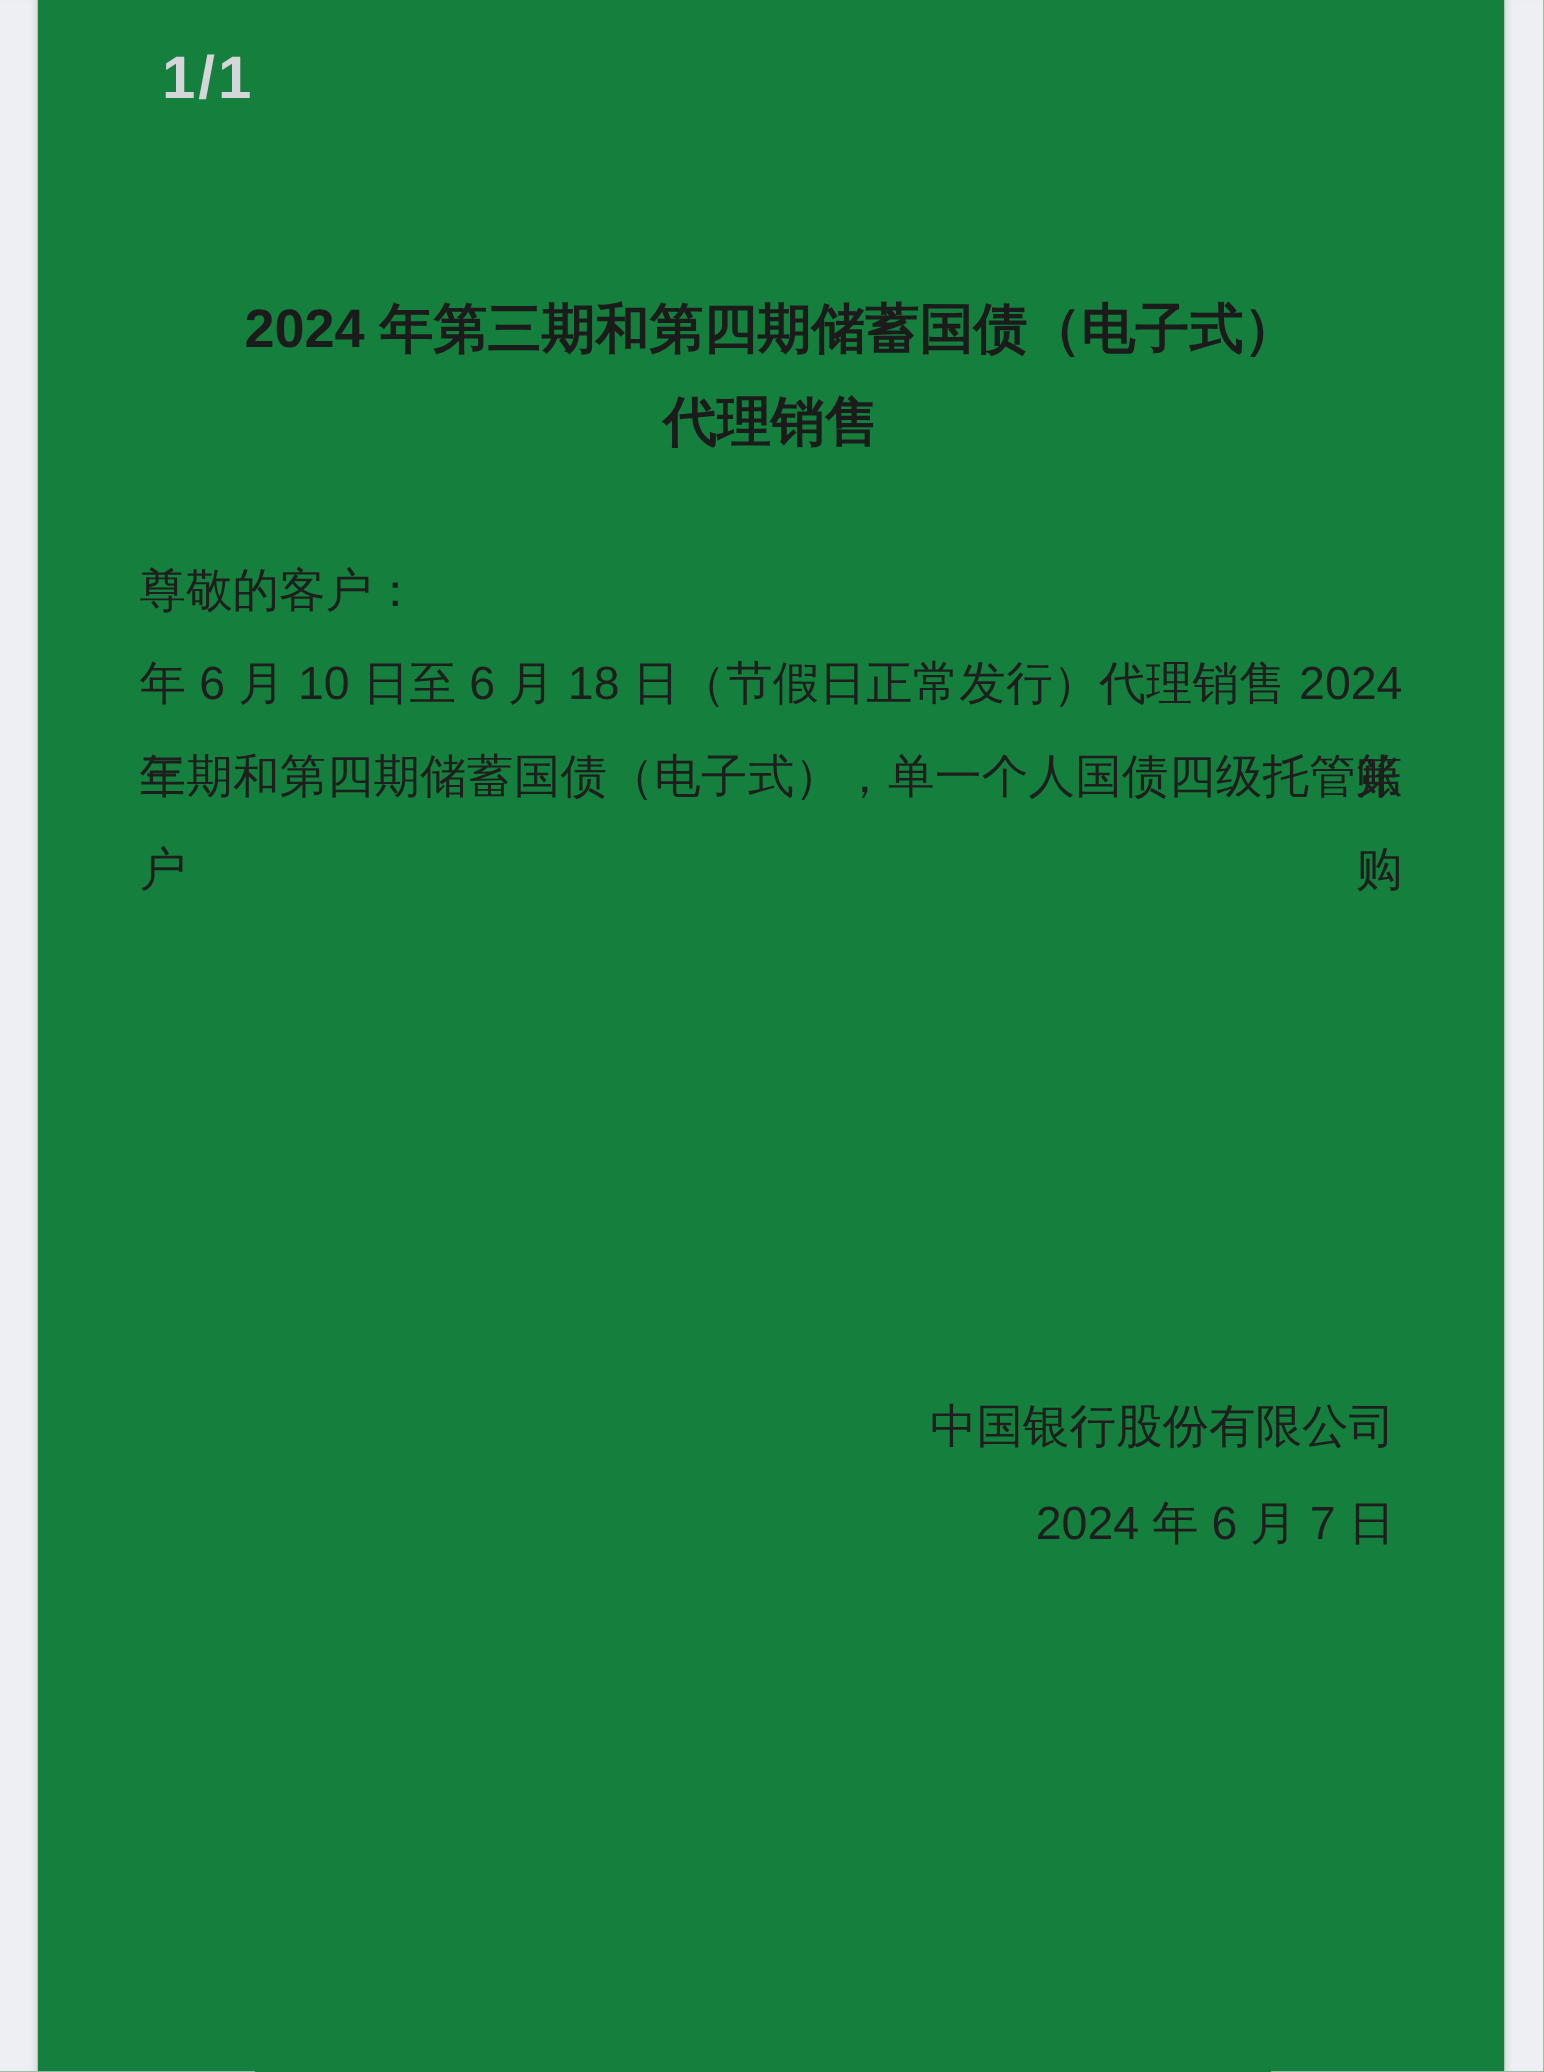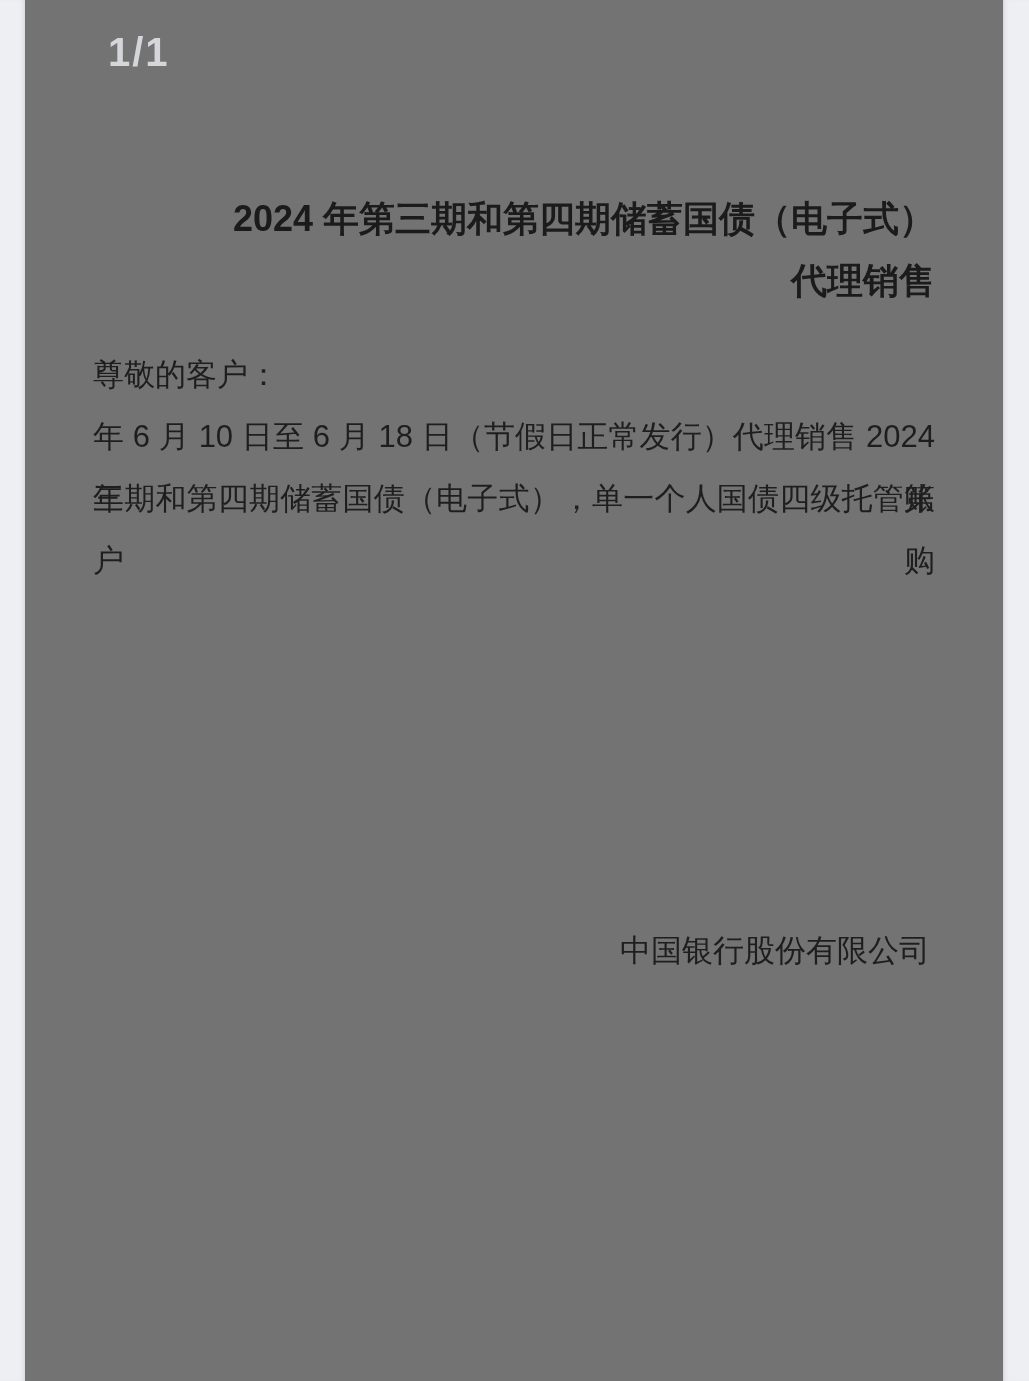--- a/index.html
+++ b/index.html
@@ -5,21 +5,21 @@
   html, body {
     margin: 0;
     padding: 0;
     background: #e9ebee;
     font-family: "Liberation Sans", "DejaVu Sans", sans-serif;
   }
   .canvas {
     position: relative;
     width: 1029px;
     height: 1381px;
-    background: #737373;
+    background: #15803d;
     overflow: hidden;
   }
   .gutter {
     position: absolute;
     top: 0;
     height: 100%;
     background: #edeff2;
   }
   .gutter.left {
     left: 0;
@@ -40,30 +40,30 @@
     font-size: 40px;
     font-weight: 700;
     color: #d4d6da;
     letter-spacing: 2px;
   }
   .doc-title {
     position: absolute;
     left: 93px;
     top: 188px;
     width: 842px;
-    text-align: right;
+    text-align: center;
     font-size: 36px;
     font-weight: 700;
     color: #1b1b1b;
     line-height: 62px;
   }
   .doc-body {
     position: absolute;
     left: 93px;
-    top: 344px;
+    top: 363px;
     width: 842px;
     font-size: 31px;
     color: #1e1e1e;
     font-weight: 500;
   }
   .doc-body .line {
     height: 62px;
     line-height: 62px;
     white-space: nowrap;
     text-align: left;
@@ -102,14 +102,15 @@
   </div>
 
   <div class="doc-body">
       <div class="line">尊敬的客户：</div>
       <div class="line stretch">年 6 月 10 日至 6 月 18 日（节假日正常发行）代理销售 2024 年第</div>
       <div class="line stretch">三期和第四期储蓄国债（电子式），单一个人国债四级托管账户购</div>
     </div>
 
   <div class="doc-footer">
     <div>中国银行股份有限公司</div>
+    <div>2024 年 6 月 7 日</div>
   </div>
 </div>
 
 </body></html>

